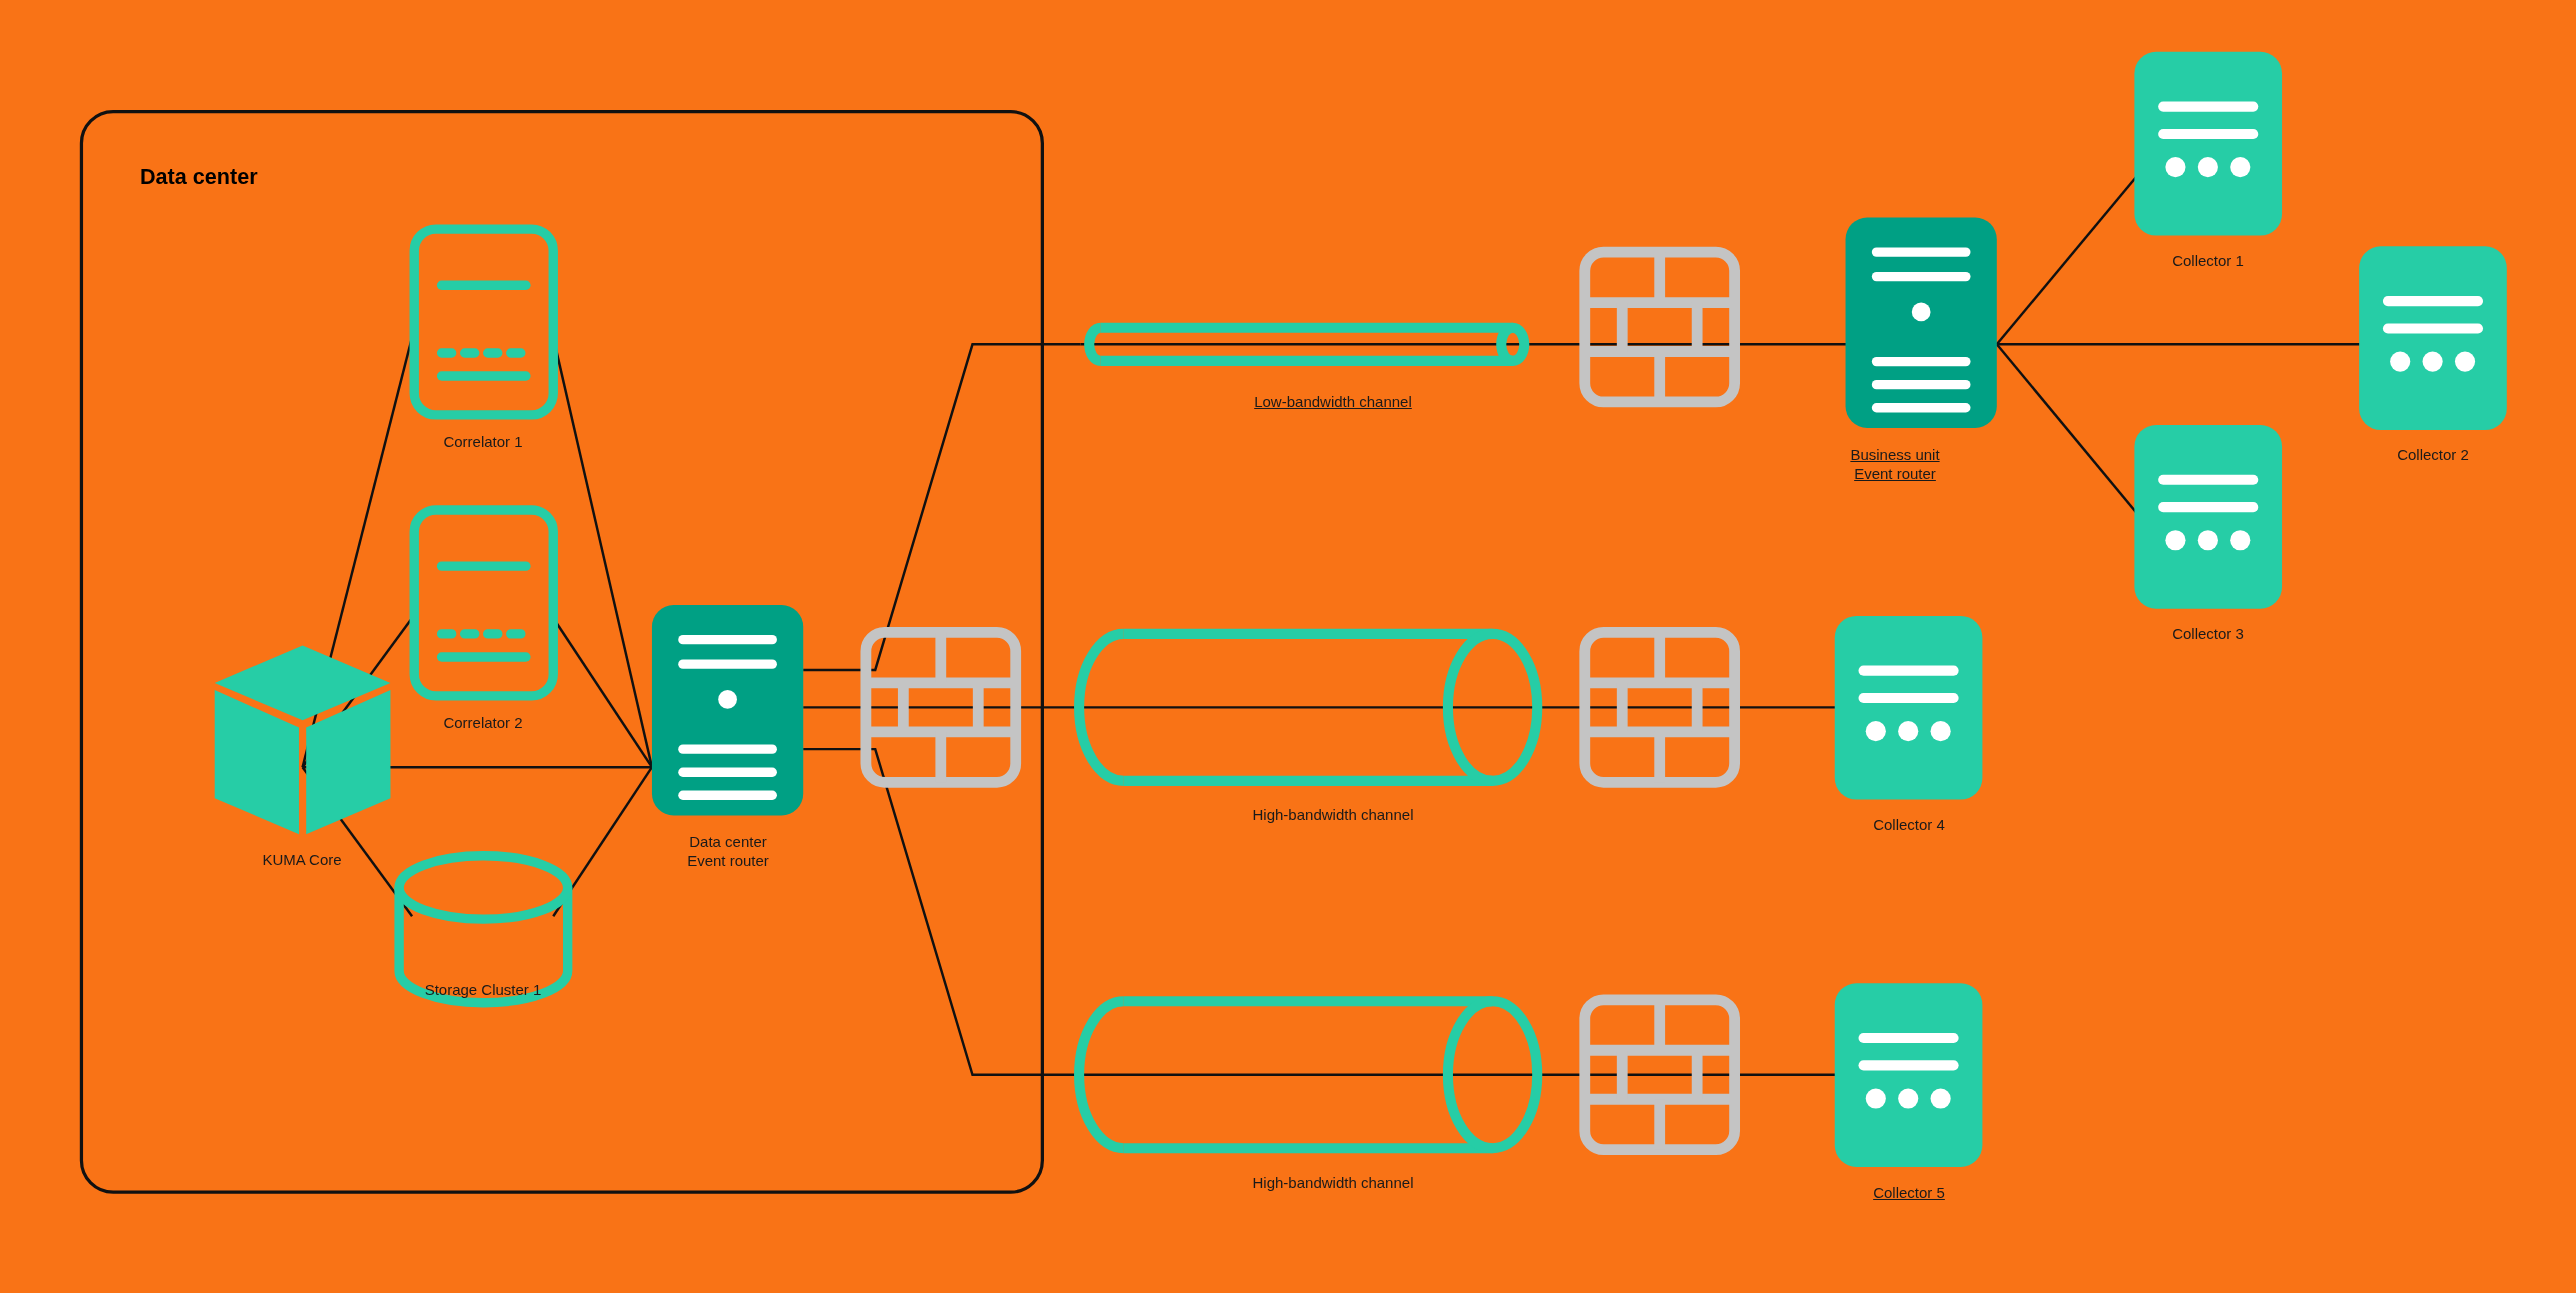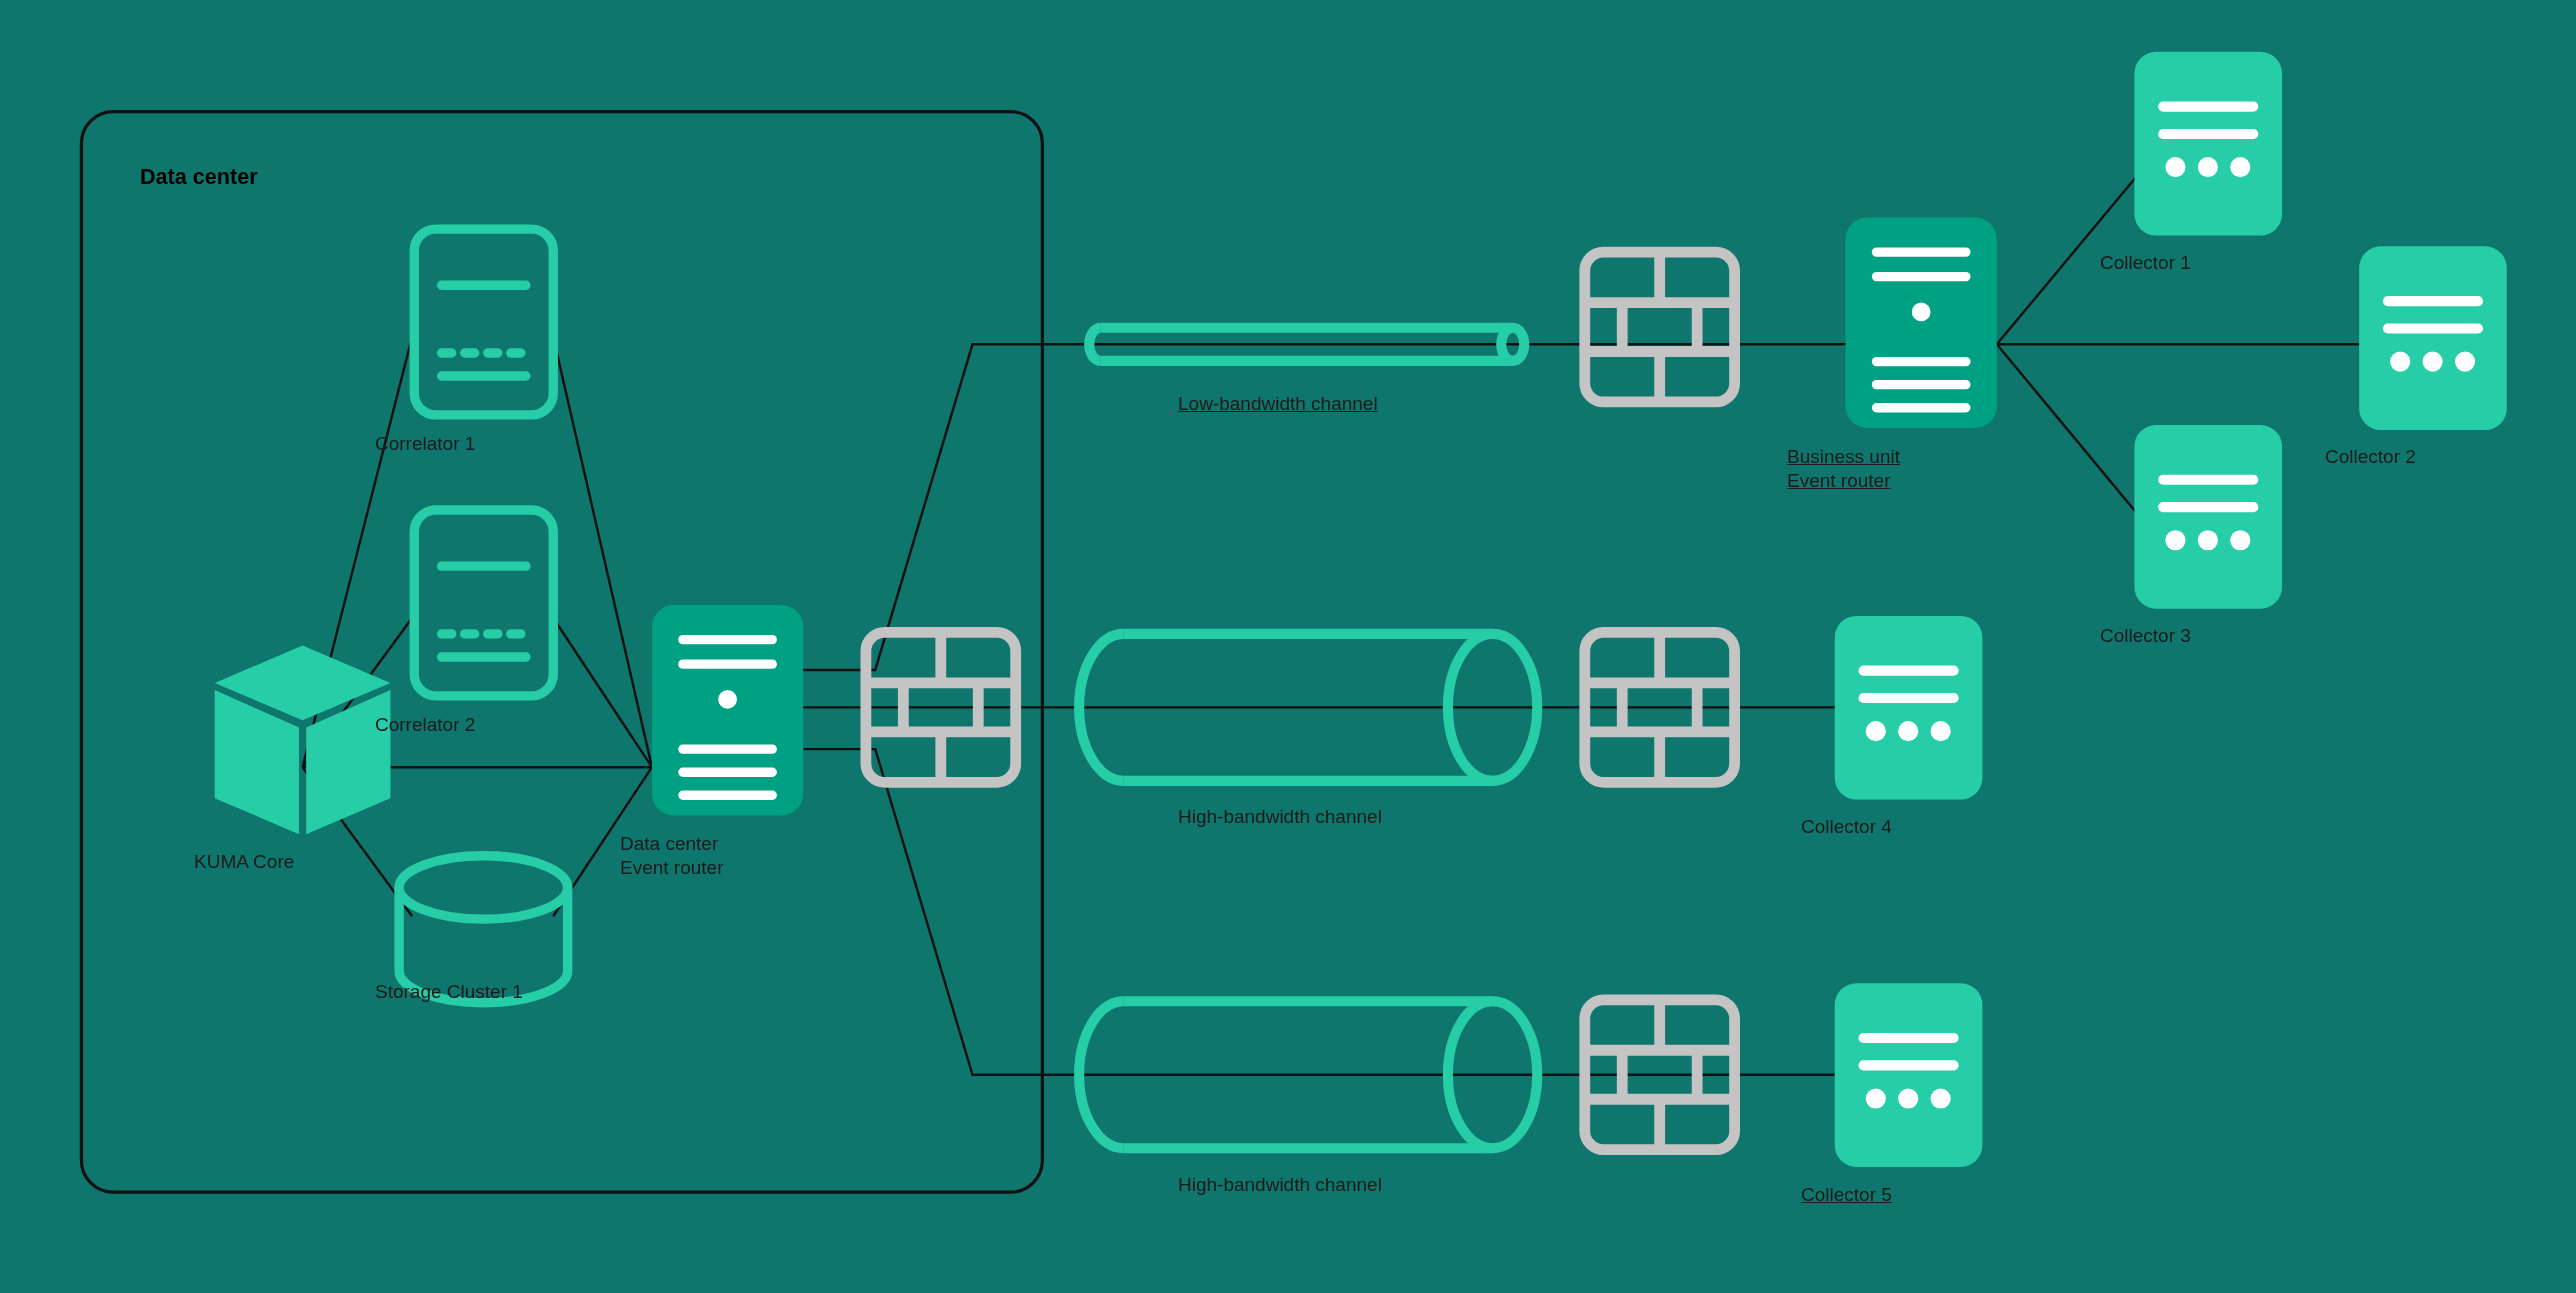--- a/index.html
+++ b/index.html
@@ -10,33 +10,34 @@
   body {
     width: 2576px;
     height: 1293px;
     font-family: "Liberation Sans", sans-serif;
     overflow: hidden;
   }
   #canvas {
     position: relative;
     width: 2576px;
     height: 1293px;
-    background: #0f766e;
+    background: #f97316;
   }
   svg.layer {
     position: absolute;
     top: 0;
     left: 0;
     width: 2576px;
     height: 1293px;
   }
   .node-label {
     position: absolute;
+    text-align: center;
     color: #1a1a1a;
-    font-size: 19px;
+    font-size: 15px;
     line-height: 1.28;
     white-space: pre-line;
     font-family: "Liberation Sans", sans-serif;
   }
   .zone-title {
     position: absolute;
     font-size: 21.6px;
     font-weight: bold;
     color: #000000;
     font-family: "Liberation Sans", sans-serif;

